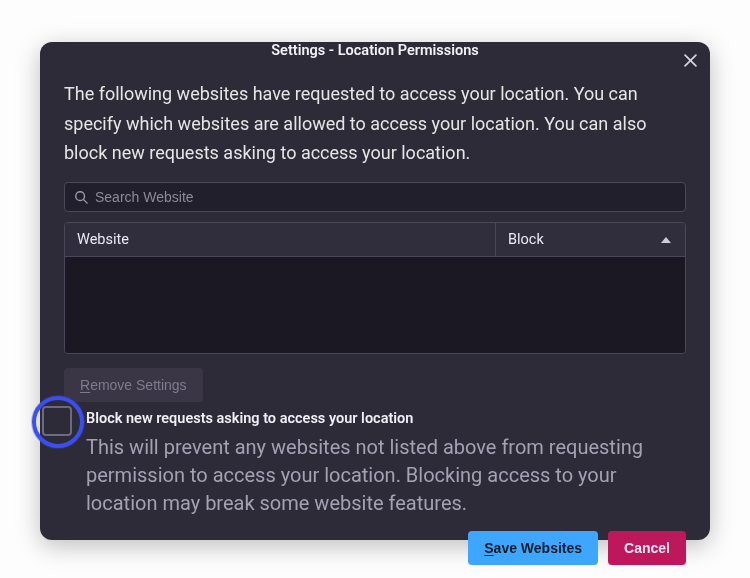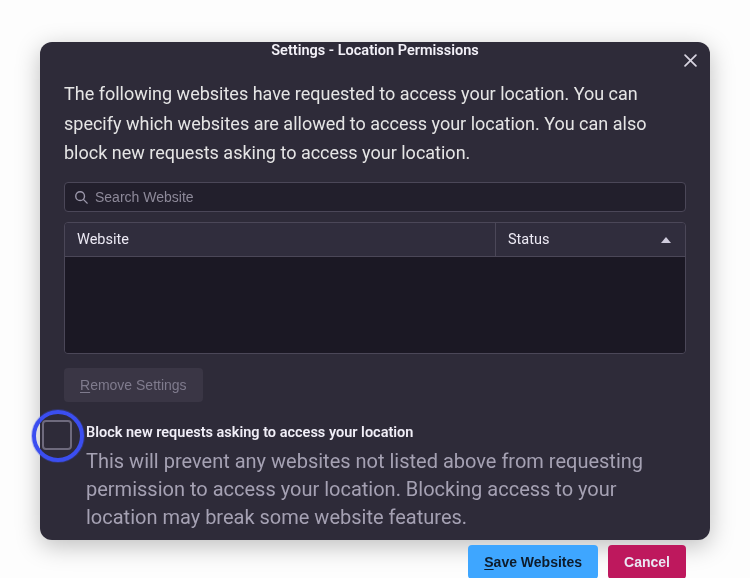--- a/index.html
+++ b/index.html
@@ -137,21 +137,21 @@
     cursor: pointer;
     display: inline-flex;
     align-items: center;
   }
   .btn-muted {
     background: #3a3645;
     color: #7f7b8d;
   }
   .btn-muted .u { text-decoration: underline; text-underline-offset: 2px; }
   .block-section {
-    margin-top: 22px;
+    margin-top: 8px;
     display: flex;
     align-items: flex-start;
     gap: 14px;
     position: relative;
   }
   .highlight-ring {
     position: absolute;
     left: -32px;
     top: -14px;
     width: 52px;
@@ -227,21 +227,21 @@
       </svg>
       <input class="search-input" type="text" placeholder="Search Website" style="">
     </div>
 
     <div class="table">
       <div class="table-head">
         <div class="th th-website">
           <span>Website</span>
         </div>
         <div class="th th-status">
-          <span>Status</span>
+          <span>Block</span>
           <span class="sort-icon"></span>
         </div>
       </div>
       <div class="table-body"></div>
     </div>
 
     <div class="button-row">
       <button class="btn btn-muted">
         <span class="u">R</span>
           <span>emove Settings</span>

